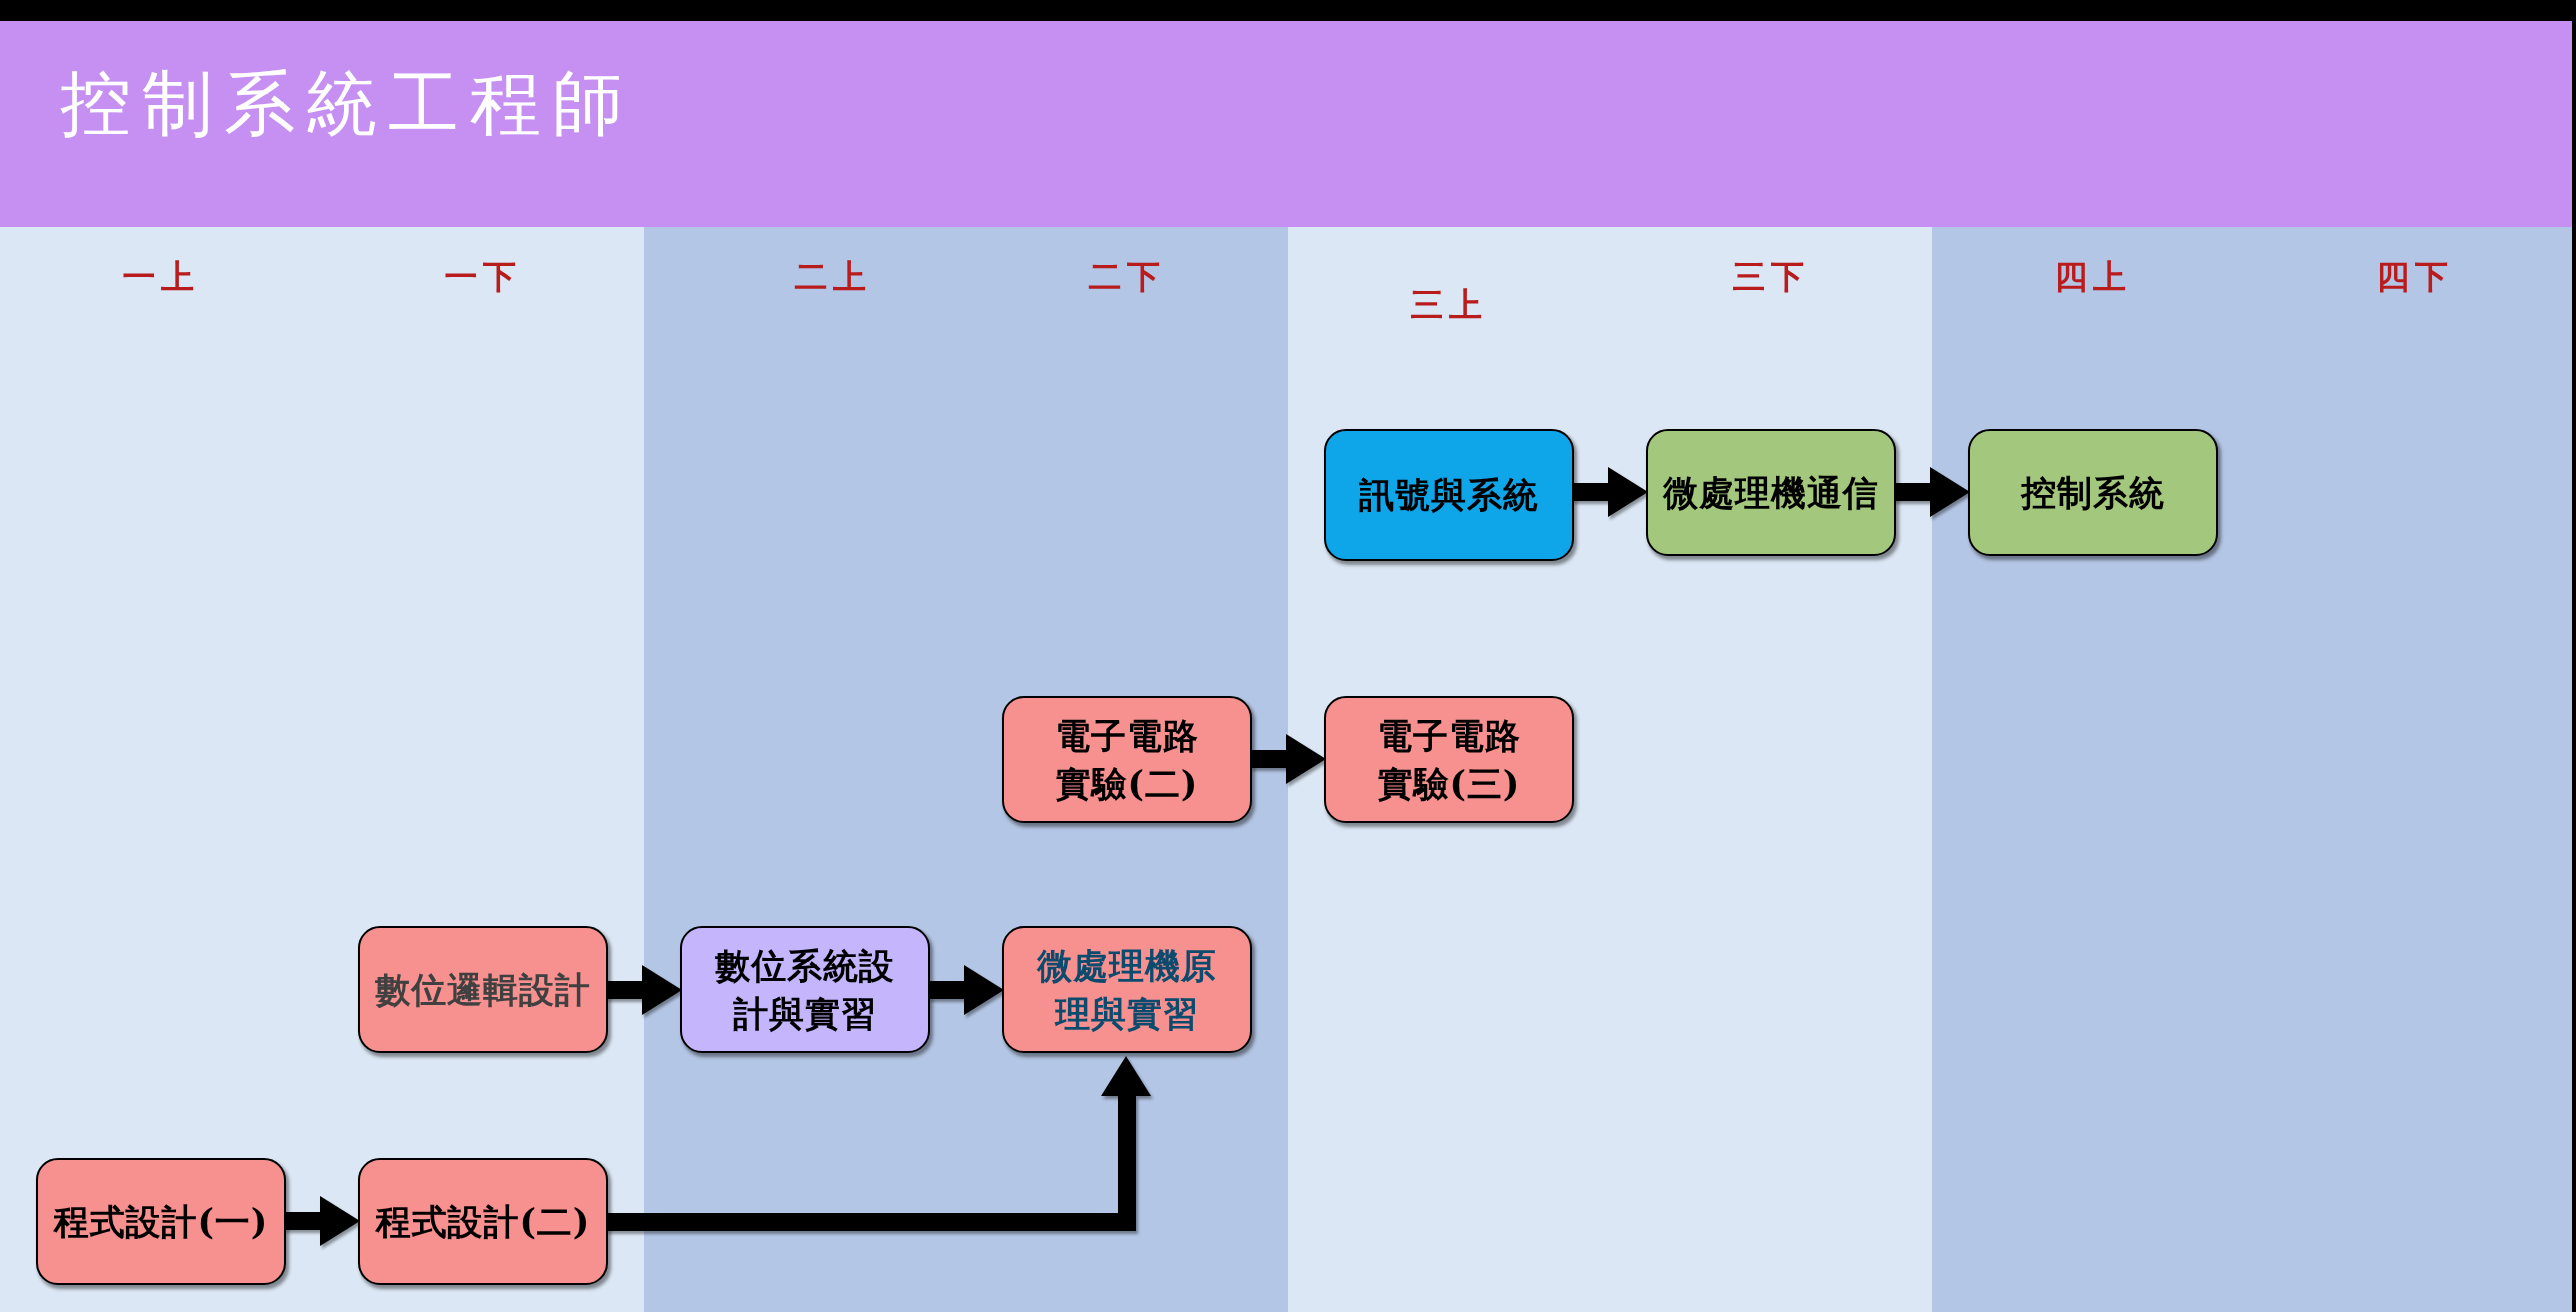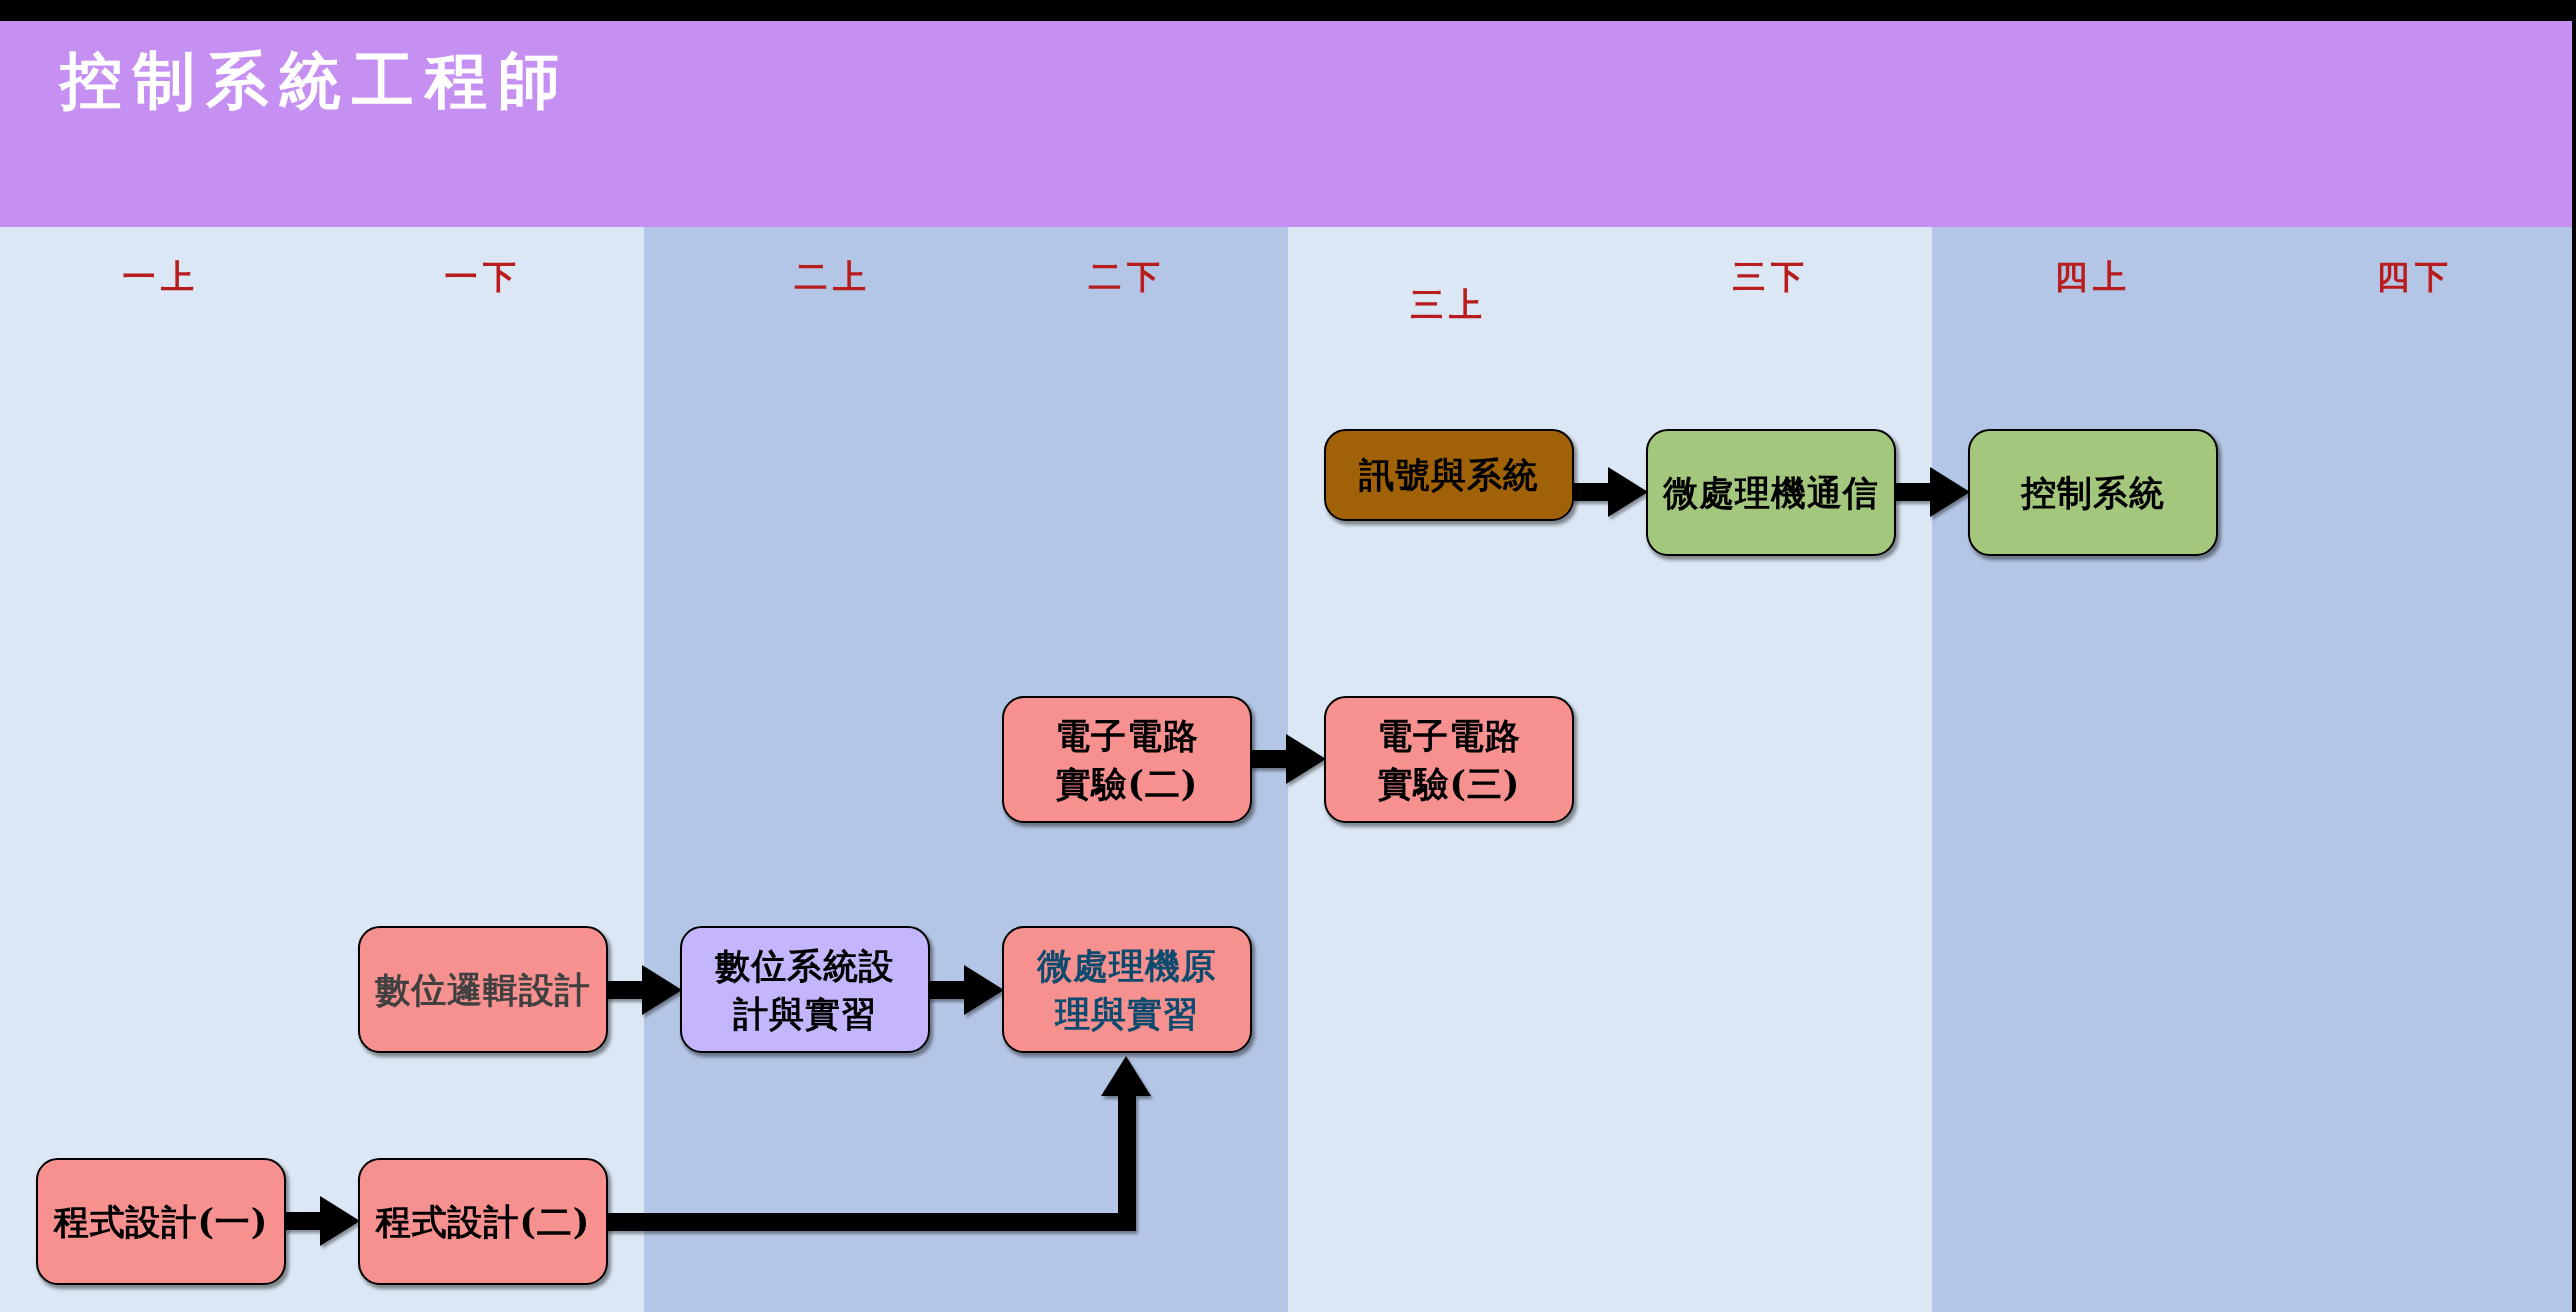--- a/index.html
+++ b/index.html
@@ -5,22 +5,22 @@
   html,body{margin:0;padding:0;background:#222;}
   .stage{
     position:relative;width:2576px;height:1313px;overflow:hidden;
     font-family:"DejaVu Serif","Liberation Serif",serif;
     background:#dbe7f4;
   }
   .topbar{position:absolute;left:0;top:0;width:2576px;height:21px;background:#000;}
   .rightbar{position:absolute;right:0;top:0;width:4.5px;height:1313px;background:#000;z-index:40;}
   .header{position:absolute;left:0;top:21px;width:2576px;height:206px;background:#c690f2;z-index:5;}
   .title{
-    position:absolute;left:60px;top:18px;
-    font-size:62px;color:#fff;letter-spacing:11px;font-weight:700;
+    position:absolute;left:60px;top:36px;
+    font-size:71px;color:#fff;letter-spacing:11px;font-weight:400;
     white-space:nowrap;
   }
   .legend{position:absolute;right:0;top:0;width:2576px;height:227px;pointer-events:none;}
   .chip{
     position:absolute;right:4.5px;width:211px;height:78px;
     border:2.7px solid #000;border-radius:16.3px;box-sizing:border-box;
     display:flex;align-items:center;justify-content:center;
     color:#fff;font-size:35px;letter-spacing:3.6px;
     box-shadow:2.7px 3.6px 3.6px rgba(0,0,0,.4);
   }
@@ -106,21 +106,21 @@
         <div class="shaft" style="left: 0px; top: 16.3px; width: 38px; height: 18px;"></div>
         <div class="head-right" style="left: 36px; top: 0px;"></div>
       </div>
       <div class="arrow" style="left: 606px; top: 1054px; width: 530px; height: 177px;">
         <div class="shaft" style="left: 0px; top: 159px; width: 530px; height: 18px;"></div>
         <div class="shaft" style="left: 512px; top: 36px; width: 18px; height: 141px;"></div>
         <div class="head-up" style="left: 495px; top: 1.8px;"></div>
       </div>
     </div>
   <div id="coursesLayer">
-      <div class="course-box" style="left: 1324px; top: 429px; width: 250px; height: 92px; background: #a16207; color: rgb(0, 0, 0);">訊號與系統</div>
+      <div class="course-box" style="left: 1324px; top: 429px; width: 250px; height: 132px; background: #0ea5e9; color: rgb(0, 0, 0);">訊號與系統</div>
       <div class="course-box" style="left: 1646px; top: 429px; width: 250px; height: 127px; background: rgb(164, 199, 126); color: rgb(0, 0, 0);">微處理機通信</div>
       <div class="course-box" style="left: 1968px; top: 429px; width: 250px; height: 127px; background: rgb(164, 199, 126); color: rgb(0, 0, 0);">控制系統</div>
       <div class="course-box" style="left: 1002px; top: 696px; width: 250px; height: 127px; background: rgb(247, 145, 144); color: rgb(0, 0, 0);">電子電路
 實驗(二)</div>
       <div class="course-box" style="left: 1324px; top: 696px; width: 250px; height: 127px; background: rgb(247, 145, 144); color: rgb(0, 0, 0);">電子電路
 實驗(三)</div>
       <div class="course-box" style="left: 358px; top: 926px; width: 250px; height: 127px; background: rgb(247, 145, 144); color: #404040;">數位邏輯設計</div>
       <div class="course-box" style="left: 680px; top: 926px; width: 250px; height: 127px; background: #c4b5fd; color: rgb(0, 0, 0);">數位系統設
 計與實習</div>
       <div class="course-box" style="left: 1002px; top: 926px; width: 250px; height: 127px; background: rgb(247, 145, 144); color: #0c4a6e;">微處理機原

